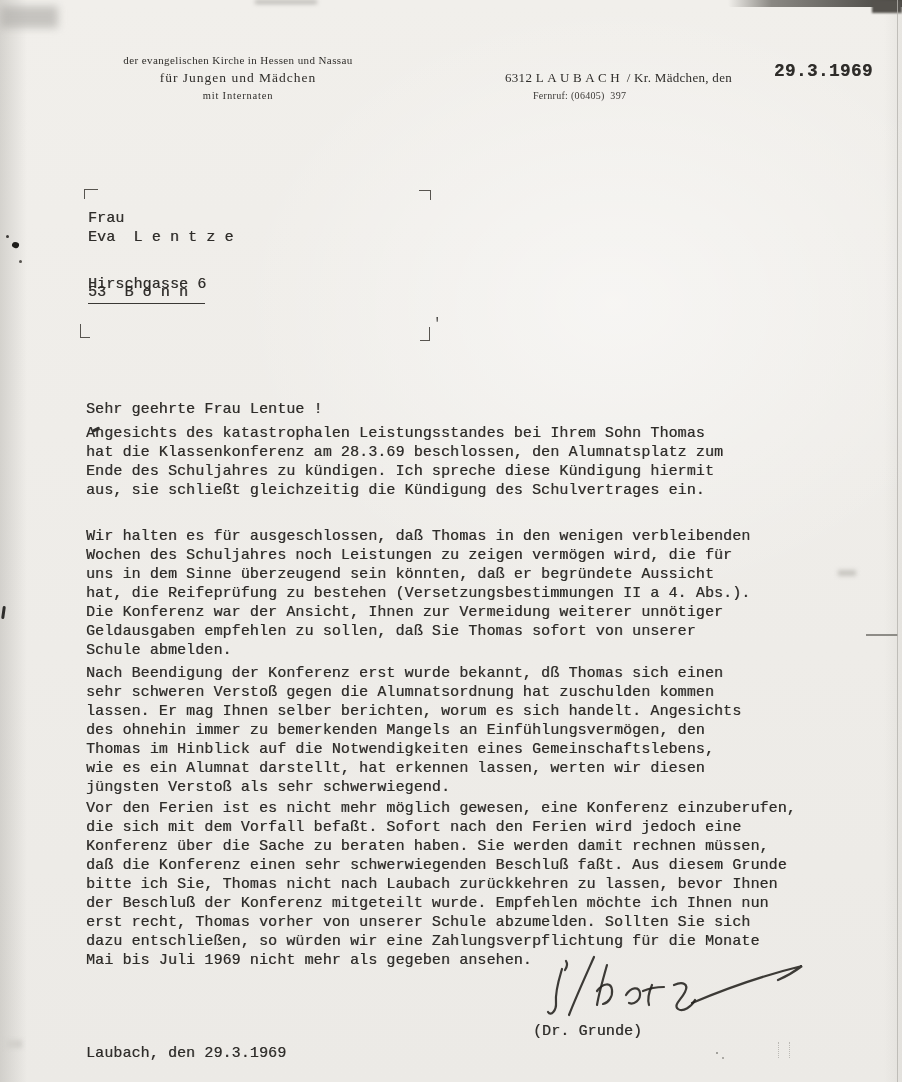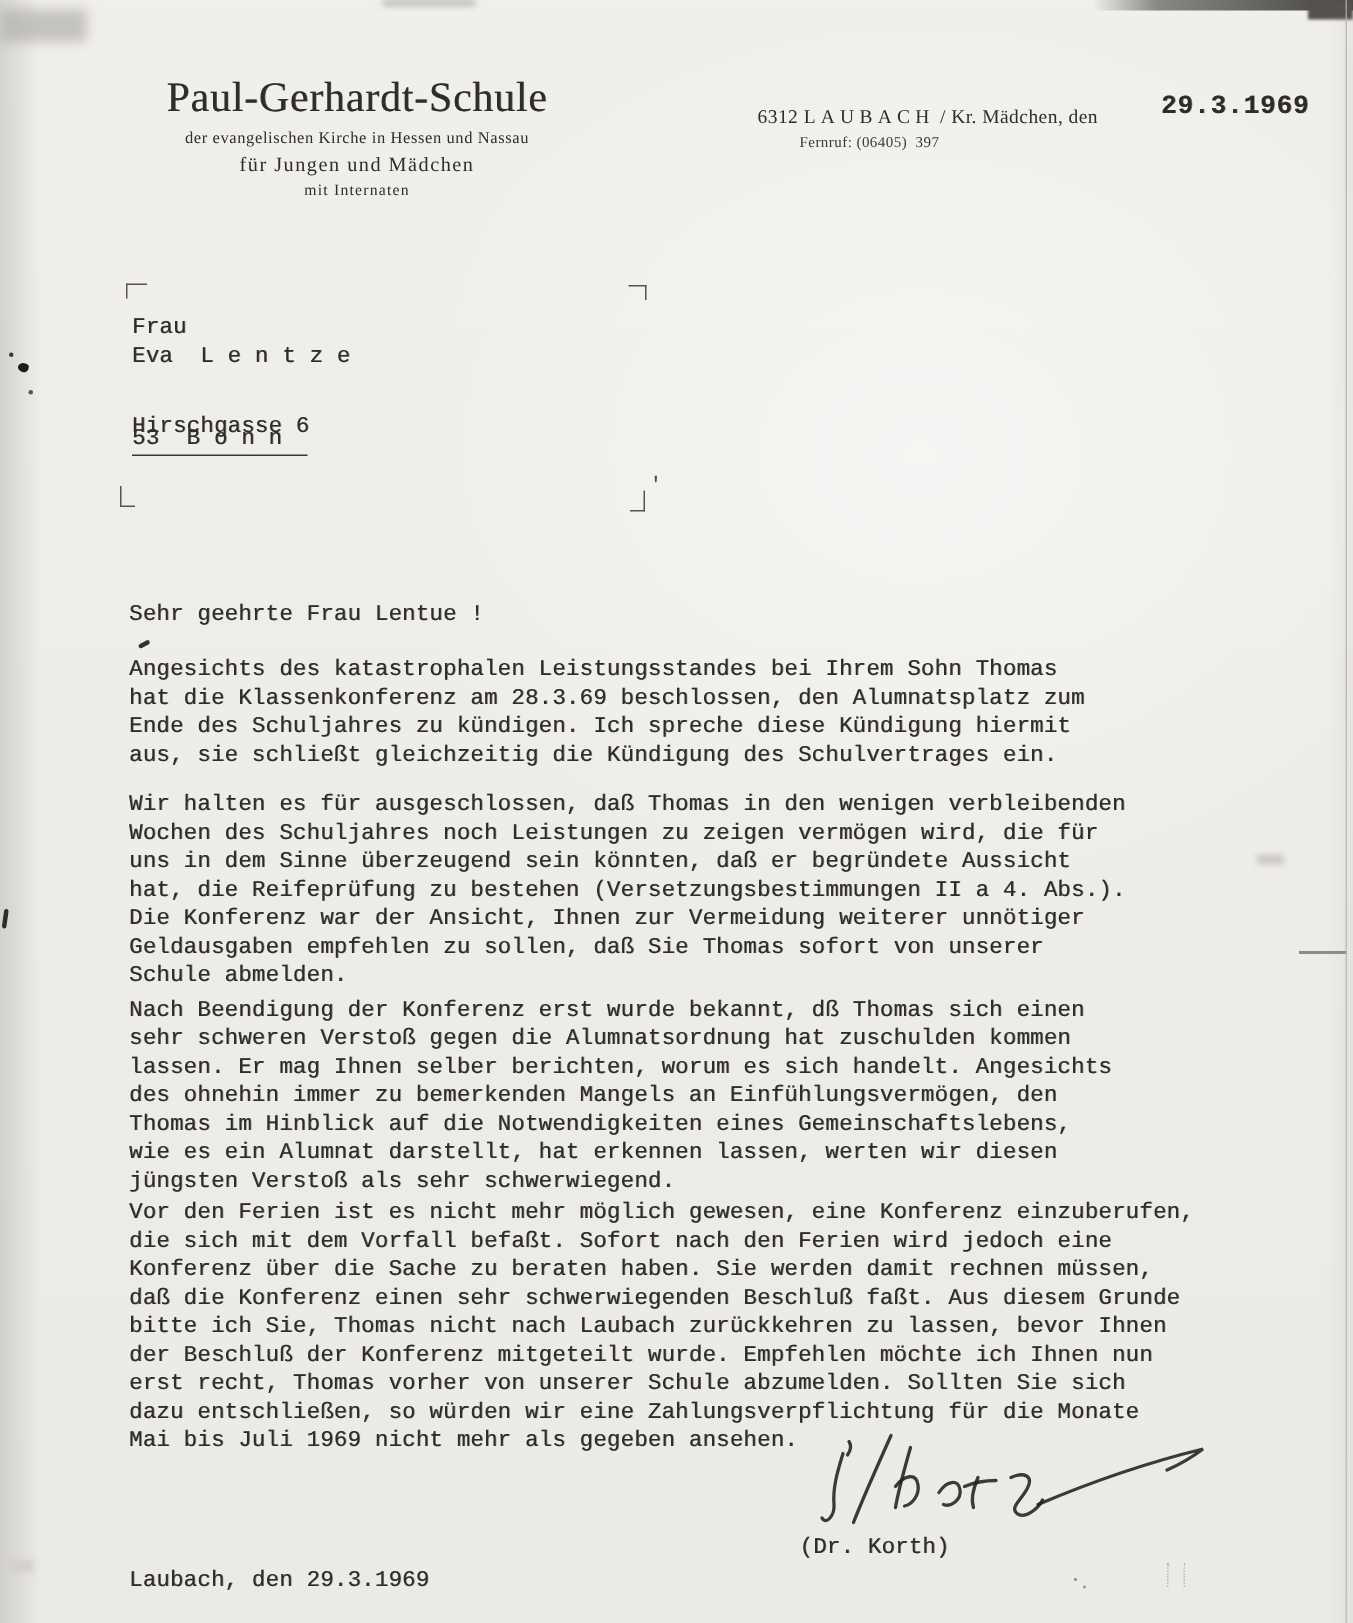--- a/index.html
+++ b/index.html
@@ -91,21 +91,20 @@
     <div class="art a-smudge-r"></div>
     <div class="art a-accent"></div>
     <div class="art a-dot1"></div>
     <div class="art a-dot2"></div>
     <div class="art a-grid-br"></div>
     <div class="art a-smudge-bl"></div>
   </div>
 
   <header>
     <div class="lh-left serif">
-      <div class="school-name">Paul-Gerhardt-Schule</div>
       <div class="school-sub">der evangelischen Kirche in Hessen und Nassau</div>
       <div class="school-aud">für Jungen und Mädchen</div>
       <div class="school-board">mit Internaten</div>
     </div>
     <div class="lh-right serif">
       <div class="place-line"><span>6312 </span><span class="city">LAUBACH</span><span> / Kr. Mädchen, den</span></div>
       <div class="phone-line pre">Fernruf: (06405)  397</div>
     </div>
     <div class="date typew">29.3.1969</div>
   </header>
@@ -118,21 +117,21 @@
     <div class="cmark cm-apos">'</div>
 
     <div class="addr typew pre" style="top:209px;">Frau</div>
     <div class="addr typew pre" style="top:228px;">Eva  L e n t z e</div>
     <div class="addr typew pre" style="top:255px;margin-top:28px;"><span class="addr-underline">53  B o n n</span></div>
     <div class="addr typew pre" style="top:275px;">Hirschgasse 6</div>
   </section>
 
   <main>
     <div class="para typew" style="top:400px;">Sehr geehrte Frau Lentue !</div>
-    <div class="para typew" style="top:437px;">Angesichts des katastrophalen Leistungsstandes bei Ihrem Sohn Thomas
+    <div class="para typew" style="top:424px;">Angesichts des katastrophalen Leistungsstandes bei Ihrem Sohn Thomas
 hat die Klassenkonferenz am 28.3.69 beschlossen, den Alumnatsplatz zum
 Ende des Schuljahres zu kündigen. Ich spreche diese Kündigung hiermit
 aus, sie schließt gleichzeitig die Kündigung des Schulvertrages ein.</div>
     <div class="para typew" style="top:527px;">Wir halten es für ausgeschlossen, daß Thomas in den wenigen verbleibenden
 Wochen des Schuljahres noch Leistungen zu zeigen vermögen wird, die für
 uns in dem Sinne überzeugend sein könnten, daß er begründete Aussicht
 hat, die Reifeprüfung zu bestehen (Versetzungsbestimmungen II a 4. Abs.).
 Die Konferenz war der Ansicht, Ihnen zur Vermeidung weiterer unnötiger
 Geldausgaben empfehlen zu sollen, daß Sie Thomas sofort von unserer
 Schule abmelden.</div>
@@ -161,16 +160,16 @@
       <path d="M26,8 C28,11 27,14 25,17"></path>
       <path d="M54,4 C46,22 36,44 29,62"></path>
       <path d="M67,12 C63,26 59,40 57,52"></path>
       <path d="M57,38 C63,30 71,29 72,37 C73,44 68,50 63,51"></path>
       <path d="M86,42 C91,34 99,33 100,40 C101,47 94,52 89,50"></path>
       <path d="M112,32 C109,39 107,46 109,52"></path>
       <path d="M103,38 C110,35 118,34 124,34"></path>
       <path d="M134,32 C143,28 149,31 145,39 C141,47 133,52 138,56 C143,60 152,53 155,47"></path>
       <path d="M152,50 C185,36 225,22 262,13 C254,19 245,24 238,27"></path>
     </svg>
-    <div class="signer typew">(Dr. Korth)</div>
+    <div class="signer typew">(Dr. Grunde)</div>
   </footer>
 
 </div>
 
 </body></html>

